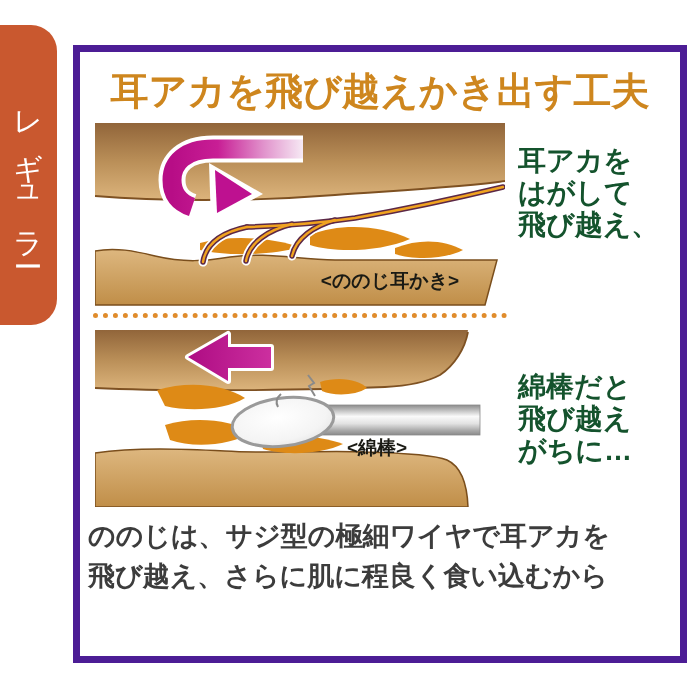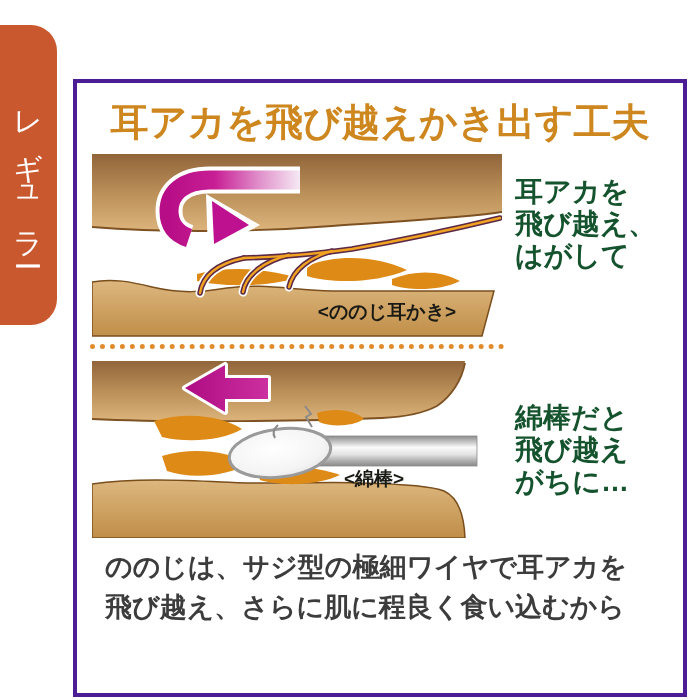--- a/index.html
+++ b/index.html
@@ -8,37 +8,37 @@
 
   
   .side-tab{position:absolute;left:0;top:25px;width:57px;height:300px;
             background:#C9582F;border-radius:0 26px 26px 0;
             display:flex;align-items:center;justify-content:center;}
   .side-tab span{writing-mode:vertical-rl;text-orientation:mixed;
                  color:#fff;font-size:29px;letter-spacing:7px;font-weight:normal;}
 
   
   .panel{position:absolute;left:73px;top:45px;width:614px;height:618px;
-         box-sizing:border-box;border:4px solid #4c1d95;background:#fff;margin-top:34px;}
+         box-sizing:border-box;border:7px solid #4c1d95;background:#fff;}
   .panel-title{position:absolute;left:0;right:0;top:14px;text-align:center;
                font-size:38px;font-weight:bold;color:#CE861E;letter-spacing:0px;white-space:nowrap;}
 
   .illus{position:absolute;left:15px;}
   .illus-top{top:71px;}
   .illus-bottom{top:278px;}
 
   .divider{position:absolute;left:13px;top:261px;width:414px;height:0;
            border-top:5px dotted #E08C2C;}
 
   .caption{position:absolute;left:438px;width:165px;color:#14532d;
            font-weight:bold;font-size:28px;line-height:32px;white-space:nowrap;}
   .caption-top{top:93px;}
   .caption-bottom{top:319px;}
 
-  .desc{position:absolute;left:28px;top:464px;width:575px;color:#3C3C3C;
+  .desc{position:absolute;left:8px;top:464px;width:575px;color:#3C3C3C;
         font-weight:bold;font-size:27px;line-height:40px;white-space:nowrap;}
 
   svg text{font-family:"Liberation Sans","DejaVu Sans",sans-serif;}
 </style>
 </head>
 <body>
 
 <div class="stage">
 
   <div class="side-tab">
@@ -152,22 +152,22 @@
         <path d="M186,64 q-7,6 -3,13"></path>
       </g>
 
       <polygon points="93,27 133,4 133,17 176,17 176,38 133,38 133,51" fill="url(#arrowGrad2)" stroke="#FFFFFF" stroke-width="6" stroke-linejoin="round" paint-order="stroke"></polygon>
 
       <text x="282" y="124" text-anchor="middle" font-size="19" font-weight="bold" fill="#1A1A14">&lt;綿棒&gt;</text>
     </svg>
 
     <div class="caption caption-top">
       <div>耳アカを</div>
+      <div>はがして</div>
       <div>飛び越え、</div>
-      <div>はがして</div>
     </div>
 
     <div class="caption caption-bottom">
       <div>綿棒だと</div>
       <div>飛び越え</div>
       <div>がちに…</div>
     </div>
 
     <div class="desc">
       <div>ののじは、サジ型の極細ワイヤで耳アカを</div>

